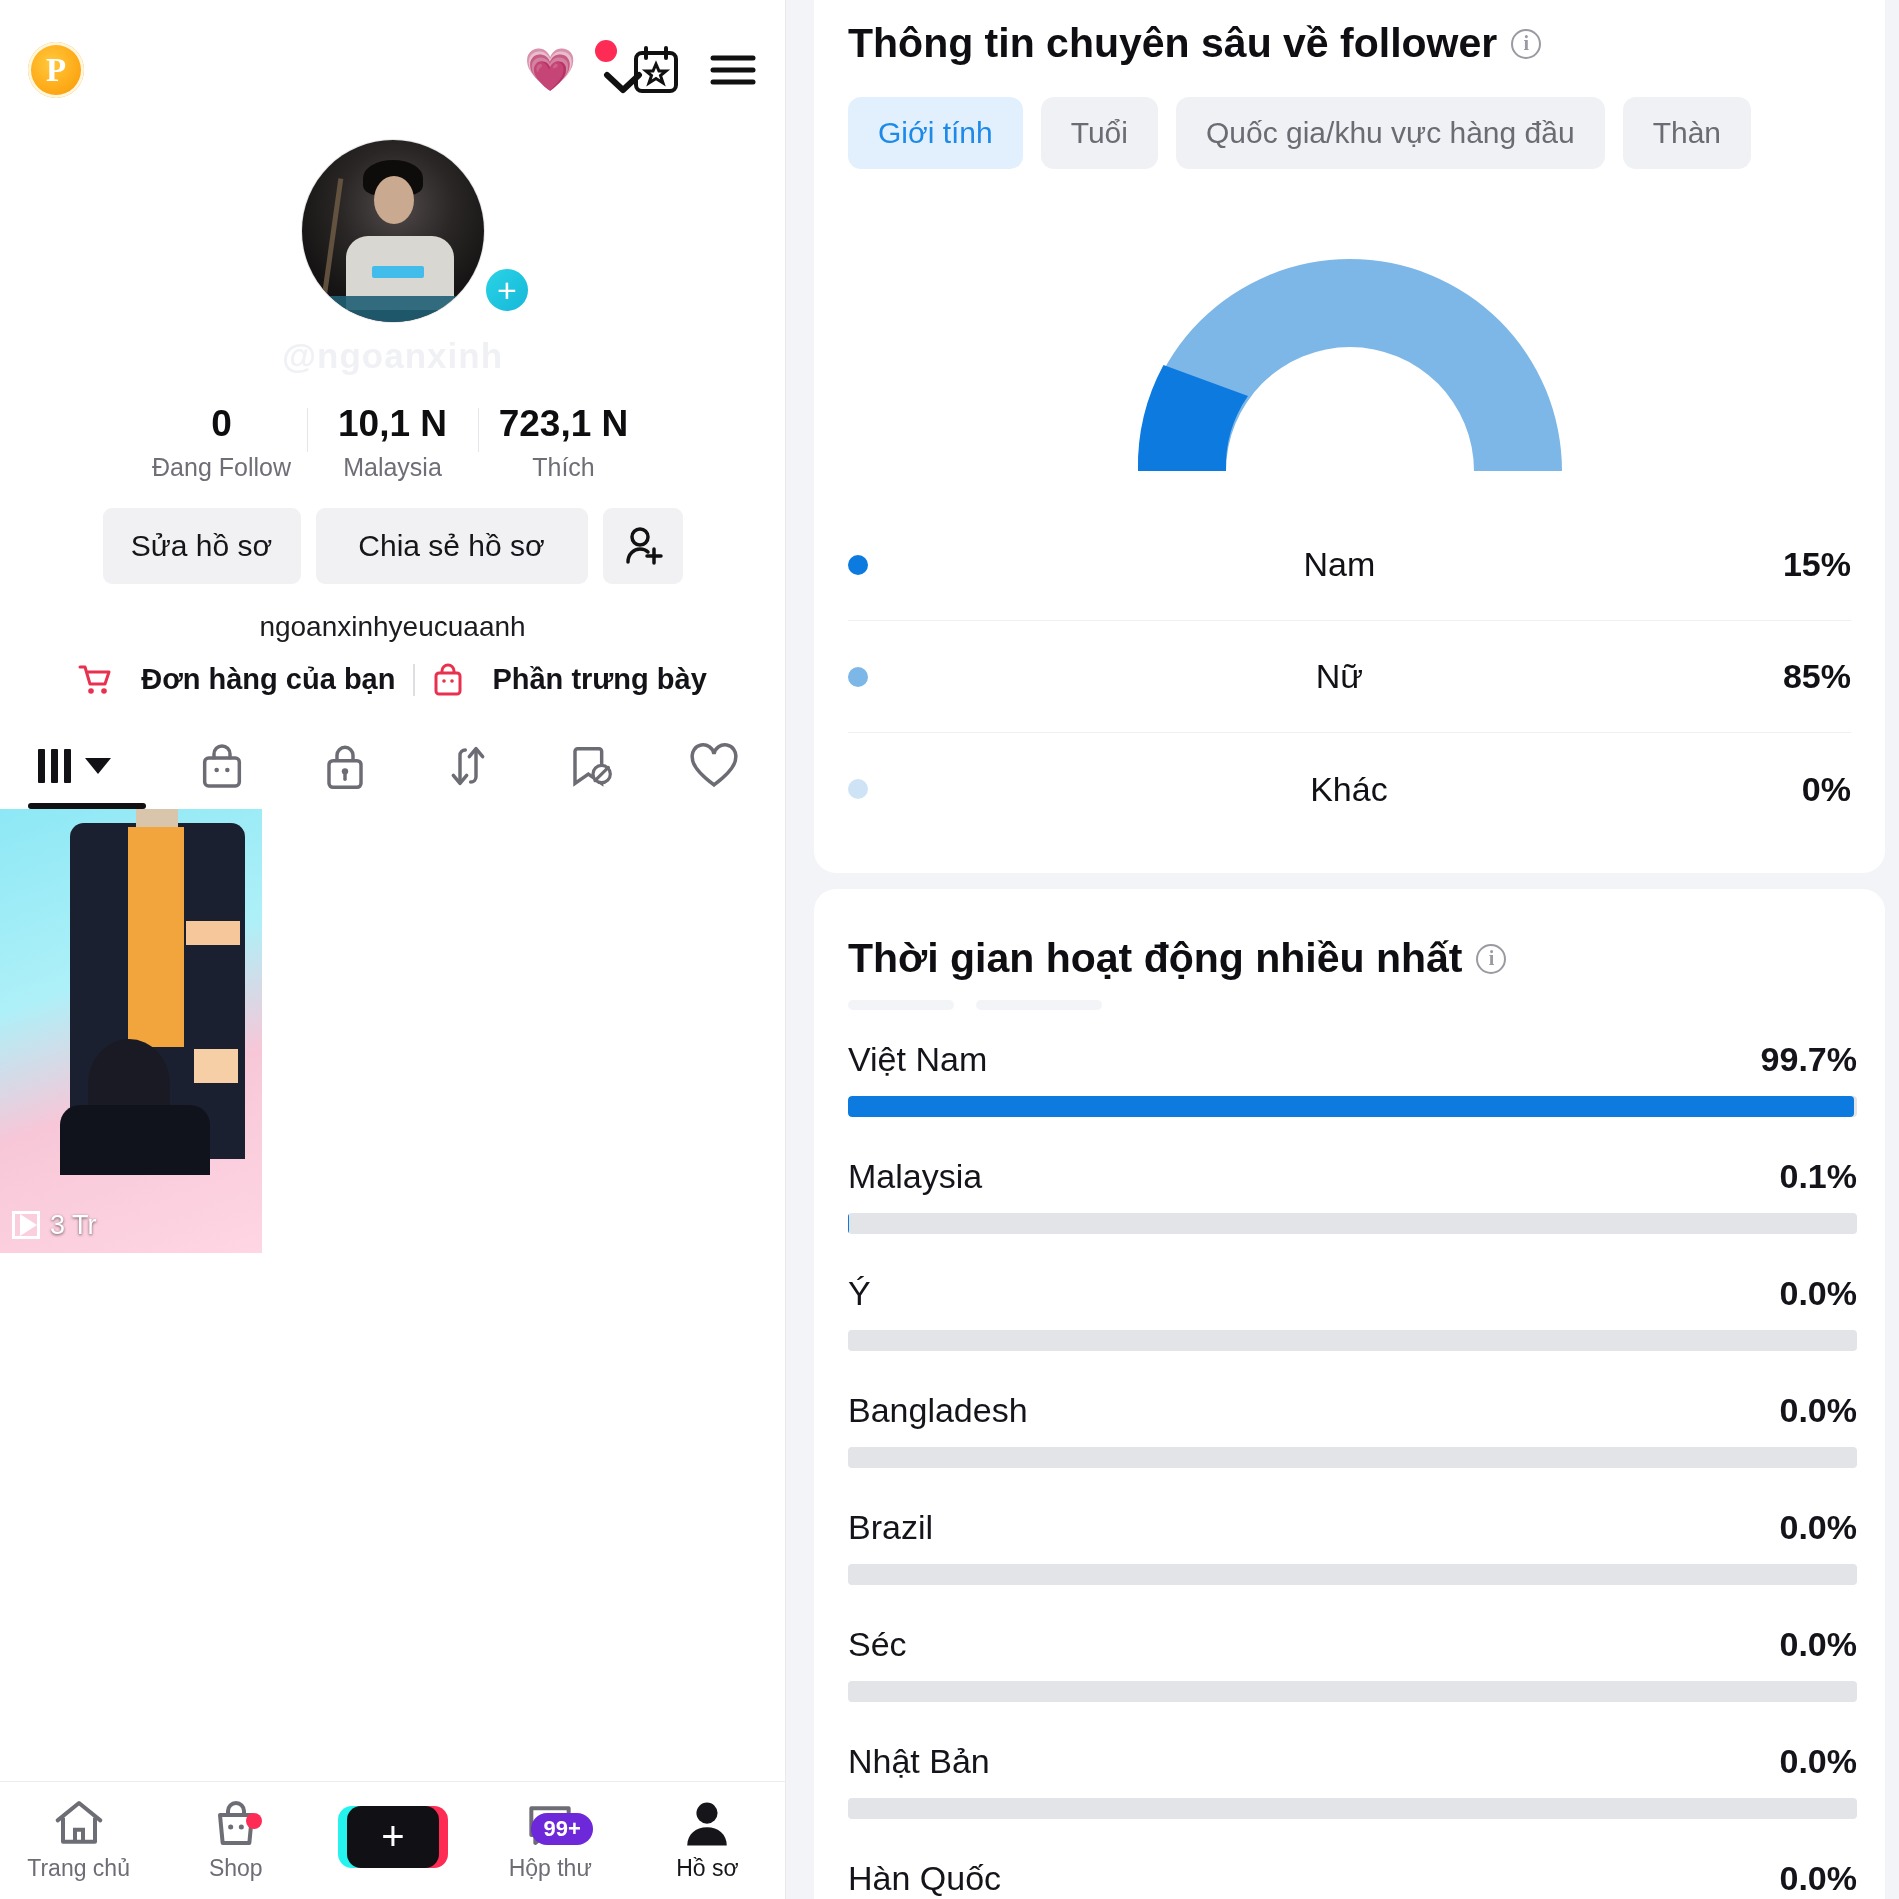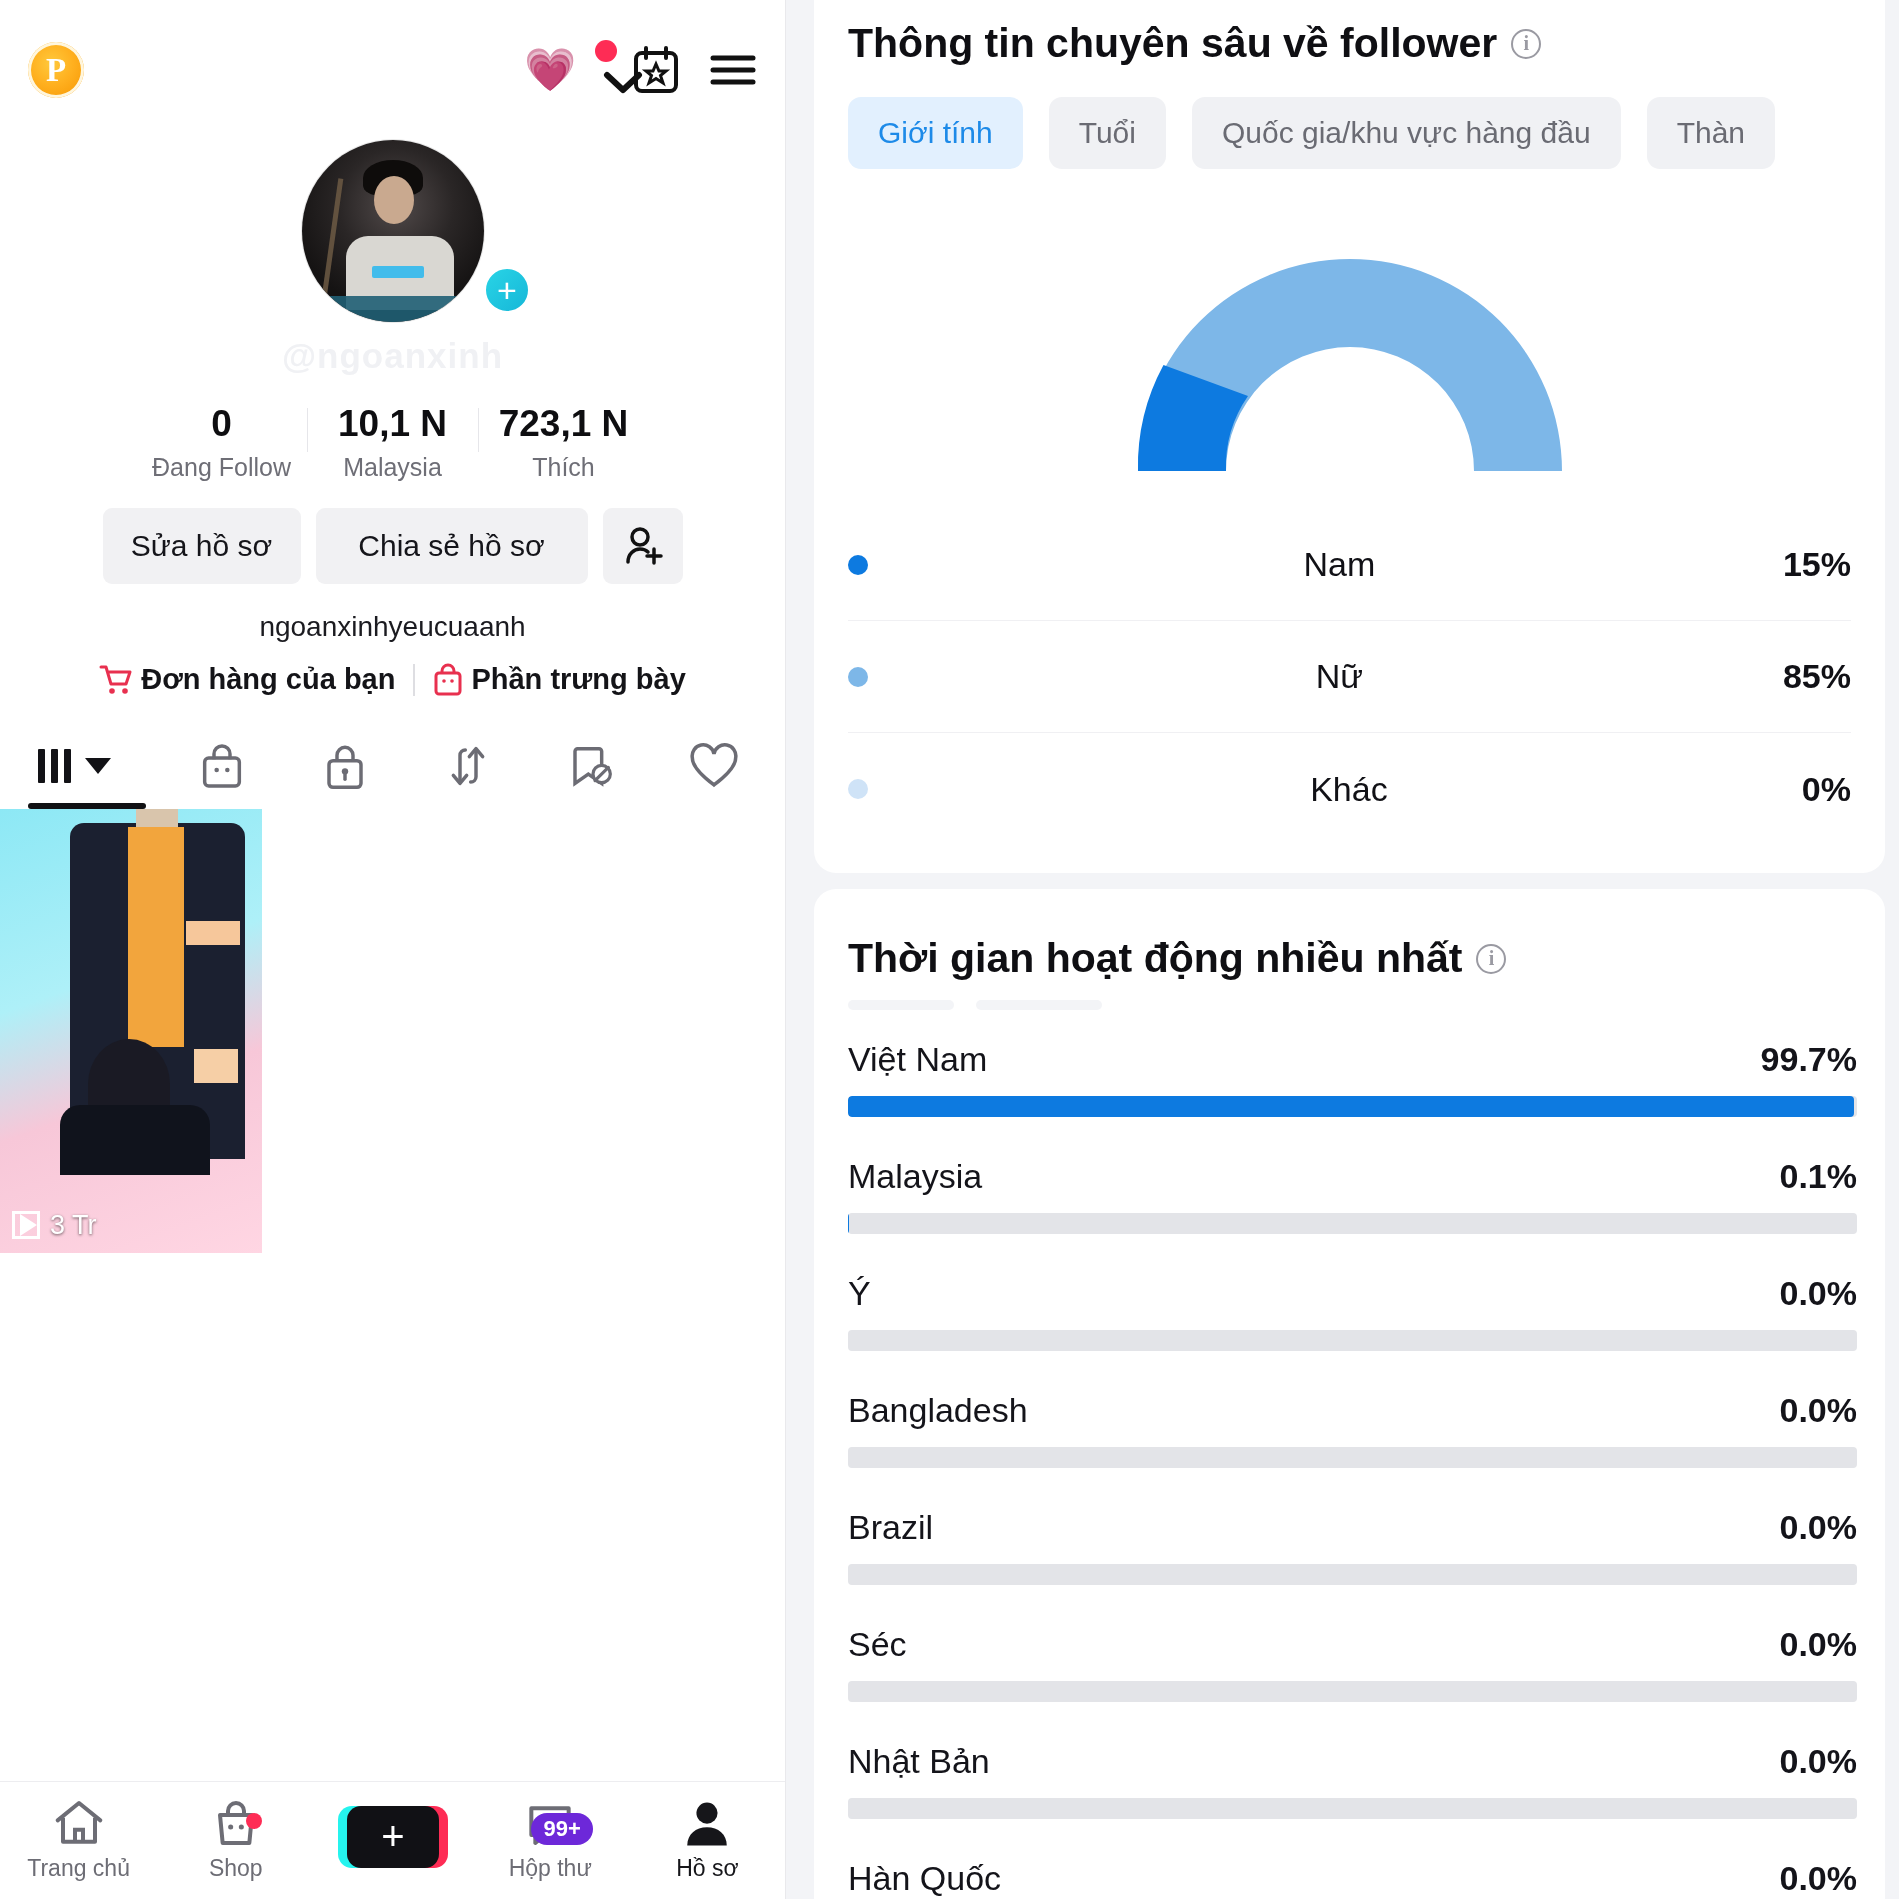--- a/index.html
+++ b/index.html
@@ -110,21 +110,21 @@
   .act-edit { width: 198px; }
   .act-share { width: 272px; }
   .act-add { width: 80px; }
 
   .bio { text-align: center; margin-top: 27px; font-size: 28px; color: #1b1b20; }
 
   .shop-links {
     display: flex; justify-content: center; align-items: center;
     margin-top: 20px; gap: 18px;
   }
-  .shop-link { display: flex; align-items: center; gap: 8px;
+  .shop-link { display: flex; align-items: center; gap: 29px;
                font-size: 29px; color: #141418; font-weight: bold; }
   .shop-sep { width: 2px; height: 32px; background: #dedee2; }
 
   .tabs-row {
     display: flex; align-items: center;
     margin-top: 26px; padding: 0 10px 0 38px;
     height: 86px; position: relative;
   }
   .tab-item { flex: 1; display: flex; align-items: center; justify-content: center; height: 100%; }
   .tab-first { justify-content: flex-start; gap: 14px; }
@@ -214,21 +214,21 @@
 
   .card-title {
     display: flex; align-items: center; gap: 14px;
     font-size: 41px; font-weight: bold; color: #0f0f13;
     padding: 0 34px;
   }
   .info-ico { width: 30px; height: 30px; border-radius: 50%; border: 2px solid #9a9aa2;
               color: #9a9aa2; font-size: 20px; display: flex; align-items: center;
               justify-content: center; font-family: "Liberation Serif", serif; font-weight: bold; }
 
-  .chip-row { display: flex; gap: 26px; padding: 30px 0 0 34px; overflow: hidden; align-items: center; }
+  .chip-row { display: flex; gap: 18px; padding: 30px 0 0 34px; overflow: hidden; align-items: center; }
   .chip {
     background: #f0f1f4; color: #6a6b73;
     border-radius: 13px; height: 72px; display: flex; align-items: center;
     padding: 0 30px; font-size: 30px; white-space: nowrap;
   }
   .chip.active { background: #e2f0fe; color: #1d8ae8; font-weight: 500; }
 
   .gauge-wrap { display: flex; justify-content: center; padding: 40px 0 28px; }
 
   .legend { padding: 0 34px; }

